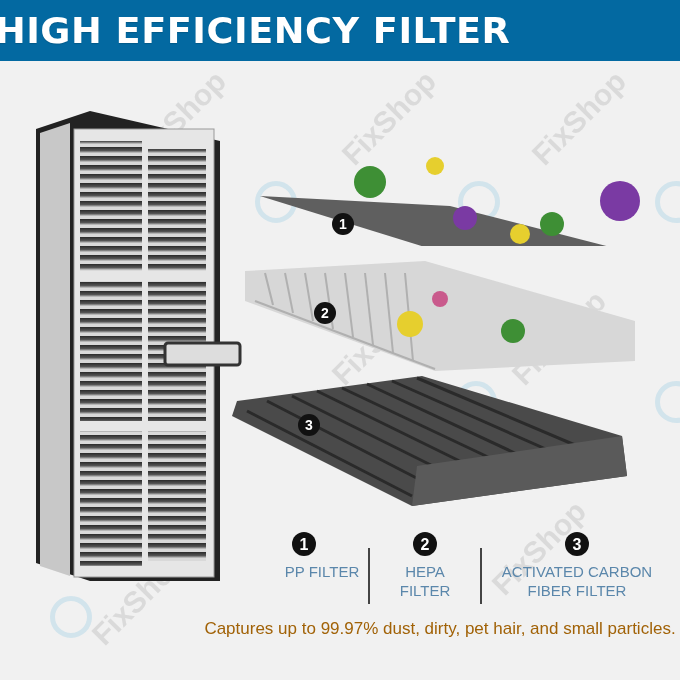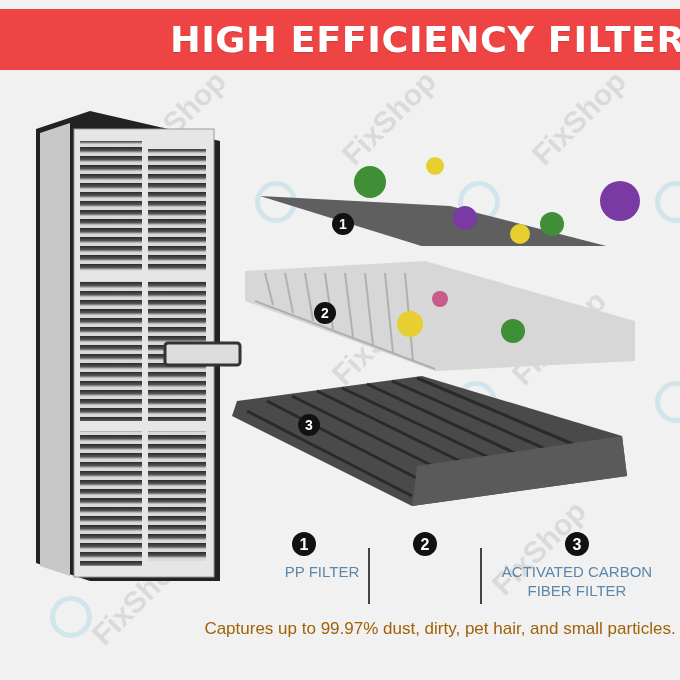--- a/index.html
+++ b/index.html
@@ -1,17 +1,17 @@
 <!DOCTYPE html>
 <html><head>
 <meta charset="utf-8">
 <style>
   * { margin:0; padding:0; box-sizing:border-box; }
   body { width:680px; height:680px; overflow:hidden; background:#f1f1f1; font-family:"Liberation Sans", sans-serif; position:relative; }
-  .header { position:absolute; left:0; top:9px; width:680px; height:61px; background:#ef4444; display:flex; align-items:center; justify-content:flex-end; }
+  .header { position:absolute; left:0; top:0; width:680px; height:61px; background:#0369a1; display:flex; align-items:center; justify-content:flex-start; }
   .header h1 { color:#fff; font-family:"DejaVu Sans", sans-serif; font-weight:bold; font-size:36px; letter-spacing:0.5px; transform:scaleX(1.02); text-shadow:0 1px 1px rgba(0,0,0,0.15); }
   .stage { position:absolute; left:0; top:61px; width:680px; height:619px; }
   .wm { position:absolute; color:rgba(150,150,150,0.25); font-size:30px; font-weight:bold; transform:rotate(-45deg); white-space:nowrap; pointer-events:none; }
   .wm-ring { position:absolute; width:42px; height:42px; border:5px solid rgba(100,180,220,0.22); border-radius:50%; }
   .labels { position:absolute; top:532px; left:240px; width:440px; display:flex; align-items:flex-start; }
   .lbl { display:flex; flex-direction:column; align-items:center; text-align:center; color:#5b87ab; font-size:15px; line-height:19px; }
   .num { width:24px; height:24px; border-radius:50%; background:#111; color:#fff; font-weight:bold; font-size:16px; display:flex; align-items:center; justify-content:center; margin-bottom:6px; }
   .sep { width:2px; height:56px; background:#444; margin-top:16px; }
   .caption { position:absolute; top:617px; left:200px; width:480px; text-align:center; font-size:17px; line-height:24px; color:#a16207; }
   .badge { position:absolute; width:22px; height:22px; border-radius:50%; background:#111; color:#fff; font-weight:bold; font-size:14px; display:flex; align-items:center; justify-content:center; }
@@ -111,20 +111,22 @@
 </div>
 
 <div class="labels">
   <div class="lbl" style="width:128px;">
     <div class="num">1</div>
     <span style="white-space:pre-line;margin-left:36px;">PP FILTER</span>
   </div>
   <div class="sep"></div>
   <div class="lbl" style="width:110px;">
     <div class="num">2</div>
+    <span style="white-space:pre-line;">HEPA
+FILTER</span>
   </div>
   <div class="sep"></div>
   <div class="lbl" style="width:190px;">
     <div class="num">3</div>
     <span style="white-space:pre-line;">ACTIVATED CARBON
 FIBER FILTER</span>
   </div>
 </div>
 
 <p class="caption">Captures up to 99.97% dust, dirty, pet hair, and small particles.</p>

